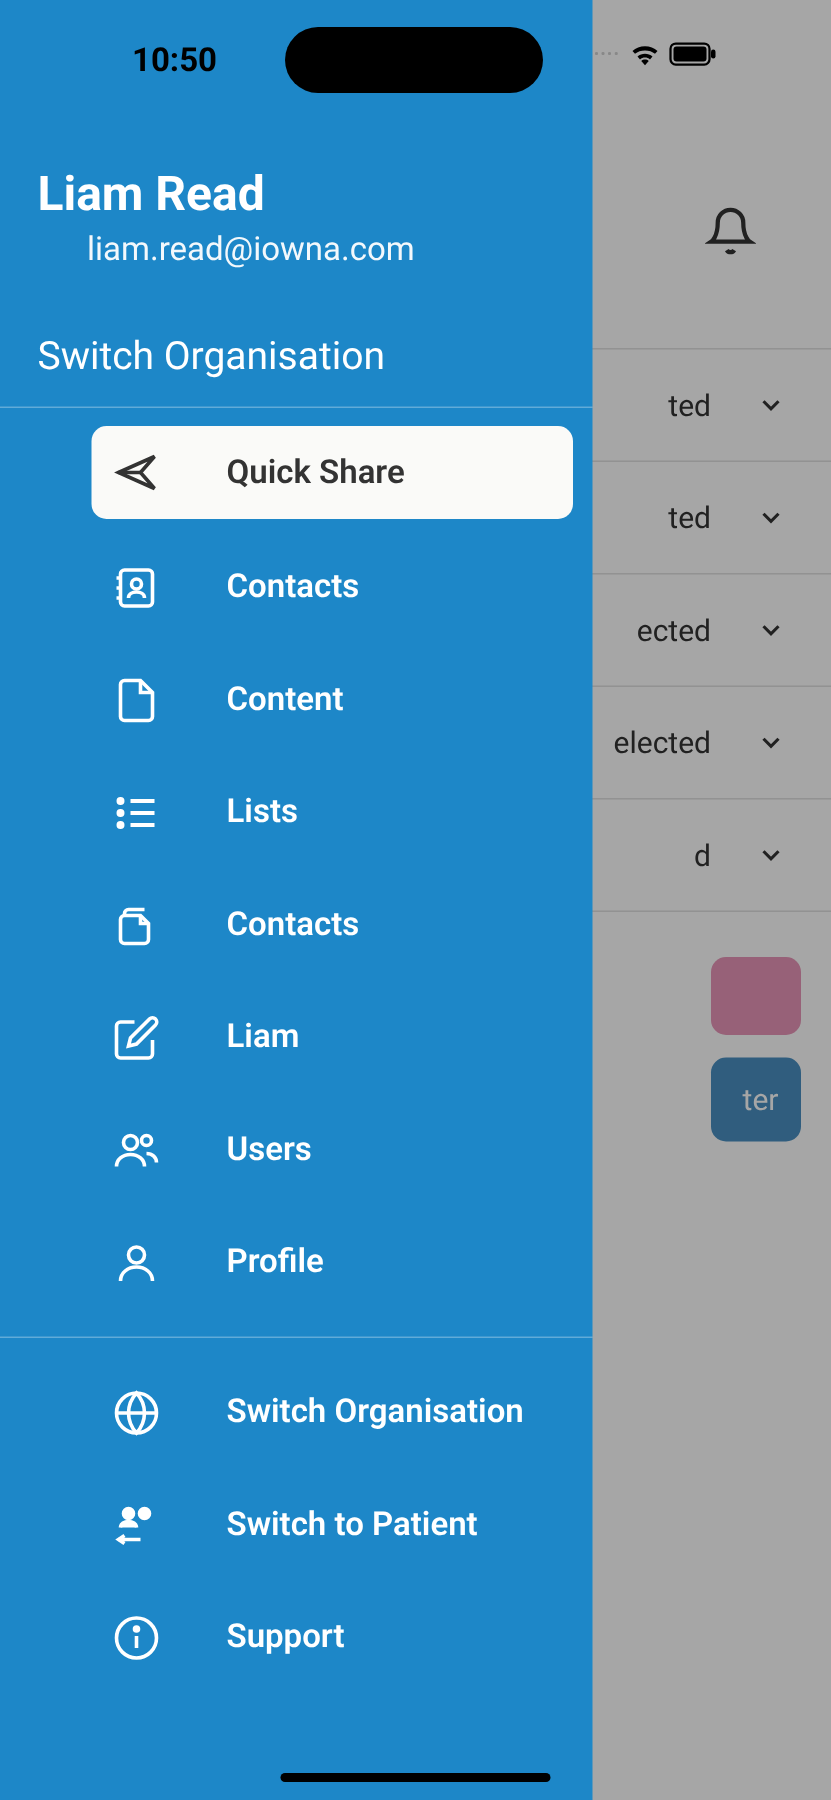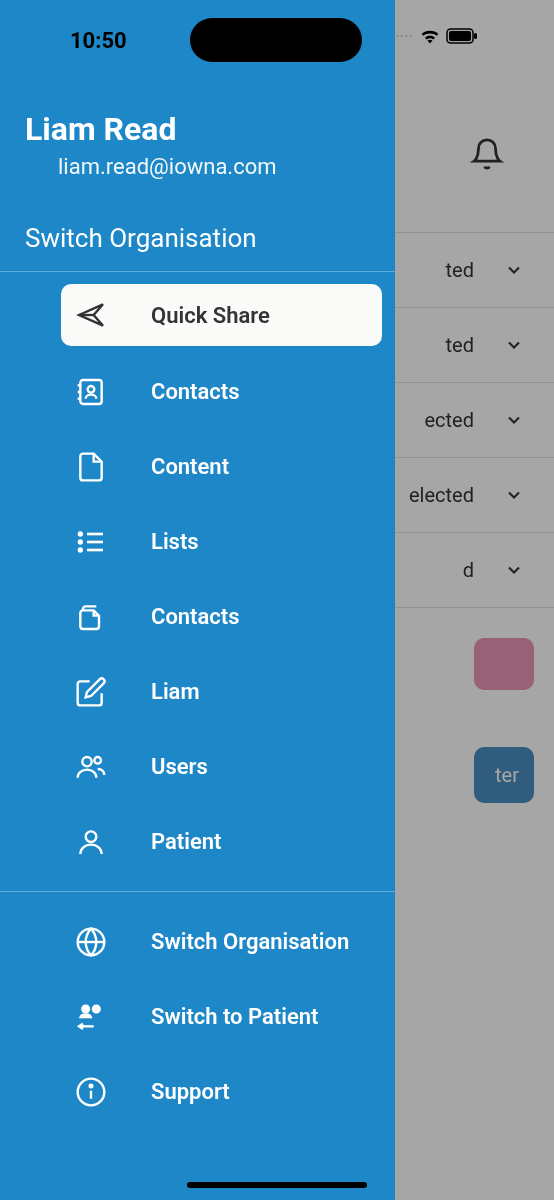--- a/index.html
+++ b/index.html
@@ -67,21 +67,20 @@
       background: #4a90c2;
       color: #fff;
       border-radius: 10px;
       height: 56px;
       width: 60px;
       display: flex;
       align-items: center;
       justify-content: flex-end;
       padding-right: 15px;
       font-size: 20px;
-      margin-top: 42px;
     }
     .scrim {
       position: absolute;
       top: 0;
       left: 0;
       width: 554px;
       height: 1200px;
       background: rgba(0,0,0,0.35);
     }
     .drawer {
@@ -100,21 +99,21 @@
       display: flex;
       align-items: center;
       padding: 0 30px;
       position: relative;
     }
     .status-time {
       font-size: 22px;
       font-weight: 700;
       color: #000;
       position: absolute;
-      left: 70px;
+      left: 88px;
       top: 28px;
     }
     .notch {
       position: absolute;
       left: 190px;
       top: 18px;
       width: 172px;
       height: 44px;
       background: #000;
       border-radius: 22px;
@@ -362,21 +361,21 @@
       <span class="nav-label">Users</span>
     </div>
 
     <div class="nav-item">
       <span class="nav-icon">
         <svg width="32" height="32" viewBox="0 0 24 24" fill="none" stroke="#fff" stroke-width="1.8">
           <circle cx="12" cy="8" r="4"></circle>
           <path d="M4 21c0-4 3.5-7 8-7s8 3 8 7"></path>
         </svg>
       </span>
-      <span class="nav-label">Patient</span>
+      <span class="nav-label">Profile</span>
     </div>
   </div>
 
   <div class="divider"></div>
 
   <div class="nav-list">
     <div class="nav-item">
       <span class="nav-icon">
         <svg width="32" height="32" viewBox="0 0 24 24" fill="none" stroke="#fff" stroke-width="1.8">
           <circle cx="12" cy="12" r="10"></circle>

